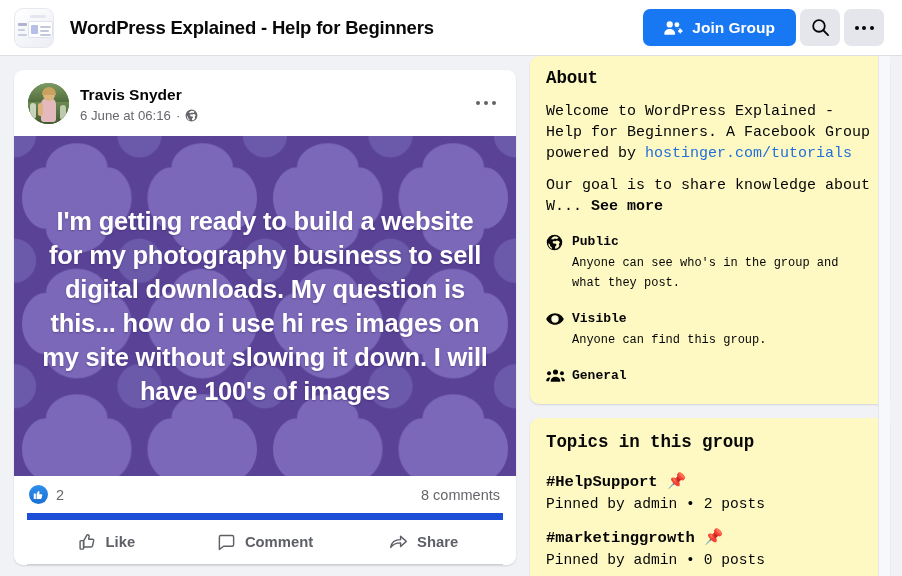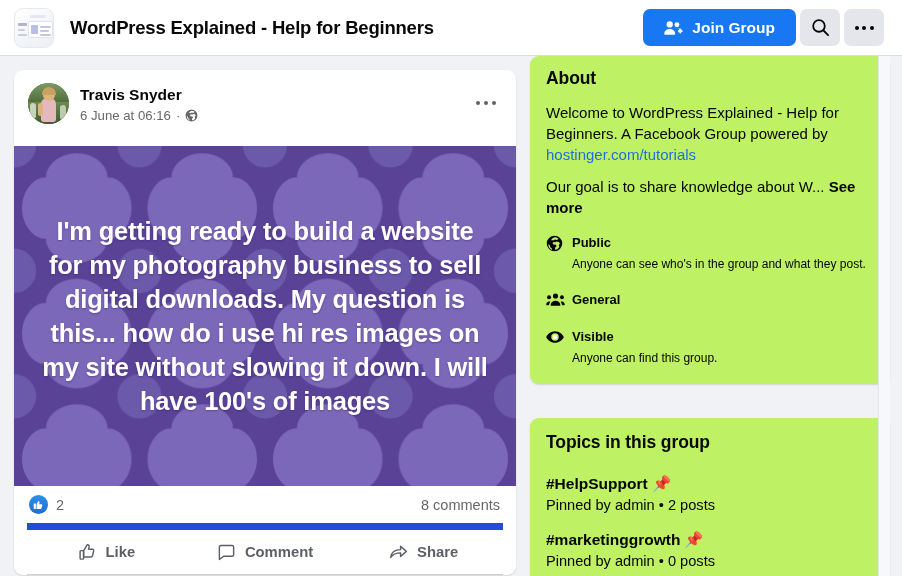--- a/index.html
+++ b/index.html
@@ -121,21 +121,21 @@
 
   
   .card {
     background: #ffffff;
     border-radius: 9px;
     box-shadow: 0 1px 2px rgba(0,0,0,.13);
   }
   .post-head {
     display: flex;
     align-items: flex-start;
-    padding: 13px 14px 22px 14px;
+    padding: 13px 14px 12px 14px;
     border-radius: 32px;
   }
   .pfp {
     width: 41px; height: 41px;
     border-radius: 50%;
     flex: 0 0 auto;
     overflow: hidden;
     position: relative;
     background: #5e7c49;
   }
@@ -237,24 +237,25 @@
     border-radius: 5px;
     cursor: pointer;
     color: #5c5f65;
     font-size: 14.8px;
     font-weight: bold;
     font-family: inherit;
   }
 
   
   .side-card {
-    background: #bef264;
+    background: #fef9c3;
     border-radius: 9px;
     box-shadow: 0 1px 2px rgba(0,0,0,.13);
     padding: 14px 16px 16px 16px;
+    font-family: Liberation Mono, monospace;
   }
   .side-card.about { position: absolute; top: 0; left: 0; width: 360px; padding-top: 12px; }
   .side-card.topics { position: absolute; top: 362px; left: 0; width: 360px; }
   .side-title {
     font-size: 17.5px;
     font-weight: bold;
     color: #080809;
     margin-bottom: 13px;
     letter-spacing: -0.1px;
   }
@@ -474,46 +475,46 @@
           </svg>
         </span>
         <span>
           <span class="info-label" style="display:block;">Public</span>
           <span class="info-sub" style="display:block;">Anyone can see who's in the group and what they post.</span>
         </span>
       </div>
 
       <div class="info-row">
         <span class="info-icon">
+          <svg width="18" height="16" viewBox="0 0 18 14" fill="#050505">
+            <path d="M9 1.2C4.9 1.2 1.6 4.1.4 6.6c-.1.3-.1.6 0 .9C1.6 9.9 4.9 12.8 9 12.8s7.4-2.9 8.6-5.3c.1-.3.1-.6 0-.9C16.4 4.1 13.1 1.2 9 1.2zm0 9.5a3.7 3.7 0 1 1 0-7.4 3.7 3.7 0 0 1 0 7.4z"></path>
+            <circle cx="9" cy="7" r="2.2" fill="#ffffff"></circle>
+          </svg>
+        </span>
+        <span>
+          <span class="info-label" style="display:block;">Visible</span>
+          <span class="info-sub" style="display:block;">Anyone can find this group.</span>
+        </span>
+      </div>
+
+      <div class="info-row">
+        <span class="info-icon">
           <svg width="19" height="15" viewBox="0 0 20 14" fill="#050505">
             <circle cx="10" cy="3.3" r="2.7"></circle>
             <path d="M4.9 13c0-3 2.3-4.7 5.1-4.7s5.1 1.7 5.1 4.7c0 .4-.3.7-.7.7H5.6c-.4 0-.7-.3-.7-.7z"></path>
             <circle cx="3.2" cy="4.6" r="2.1"></circle>
             <path d="M.2 12.6c0-2.2 1.4-3.5 3-3.5.5 0 1 .1 1.4.2-.9 1-1.4 2.3-1.5 3.8H.8c-.3 0-.6-.2-.6-.5z"></path>
             <circle cx="16.8" cy="4.6" r="2.1"></circle>
             <path d="M19.8 12.6c0-2.2-1.4-3.5-3-3.5-.5 0-1 .1-1.4.2.9 1 1.4 2.3 1.5 3.8h2.3c.3 0 .6-.2.6-.5z"></path>
           </svg>
         </span>
         <span>
           <span class="info-label" style="display:block;">General</span>
         </span>
       </div>
-
-      <div class="info-row">
-        <span class="info-icon">
-          <svg width="18" height="16" viewBox="0 0 18 14" fill="#050505">
-            <path d="M9 1.2C4.9 1.2 1.6 4.1.4 6.6c-.1.3-.1.6 0 .9C1.6 9.9 4.9 12.8 9 12.8s7.4-2.9 8.6-5.3c.1-.3.1-.6 0-.9C16.4 4.1 13.1 1.2 9 1.2zm0 9.5a3.7 3.7 0 1 1 0-7.4 3.7 3.7 0 0 1 0 7.4z"></path>
-            <circle cx="9" cy="7" r="2.2" fill="#ffffff"></circle>
-          </svg>
-        </span>
-        <span>
-          <span class="info-label" style="display:block;">Visible</span>
-          <span class="info-sub" style="display:block;">Anyone can find this group.</span>
-        </span>
-      </div>
     </div>
 
     <div class="side-card topics">
       <div class="side-title" style="margin-bottom:20px;">Topics in this group</div>
 
       <div class="topic-item">
         <div class="topic-name">#HelpSupport 📌</div>
         <div class="topic-sub">Pinned by admin • 2 posts</div>
       </div>
 

